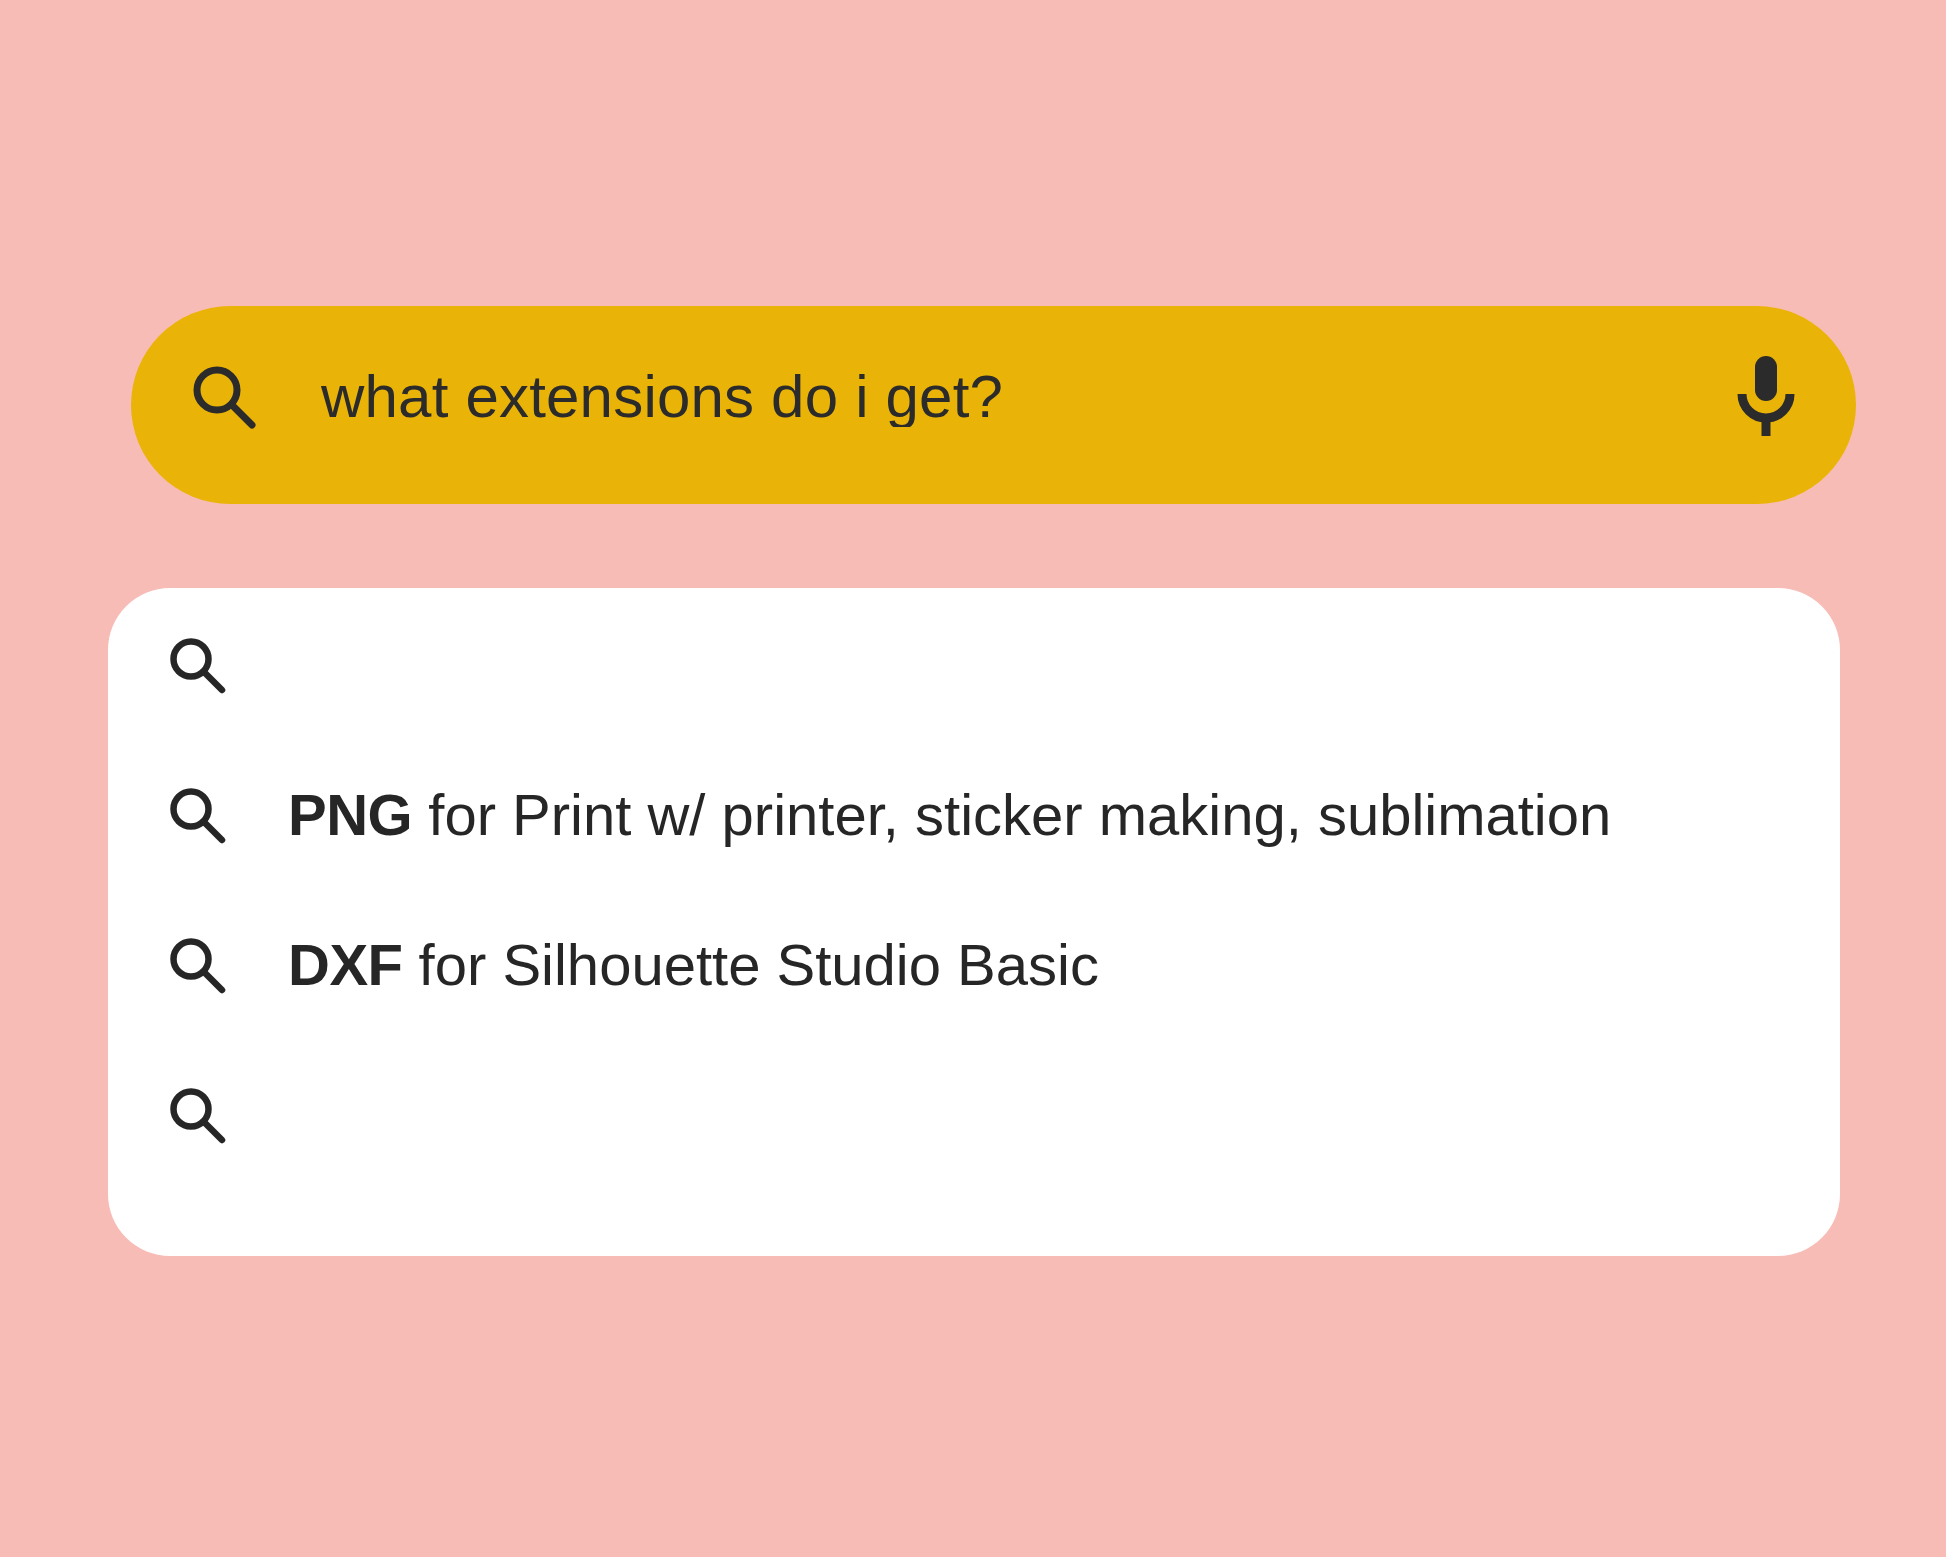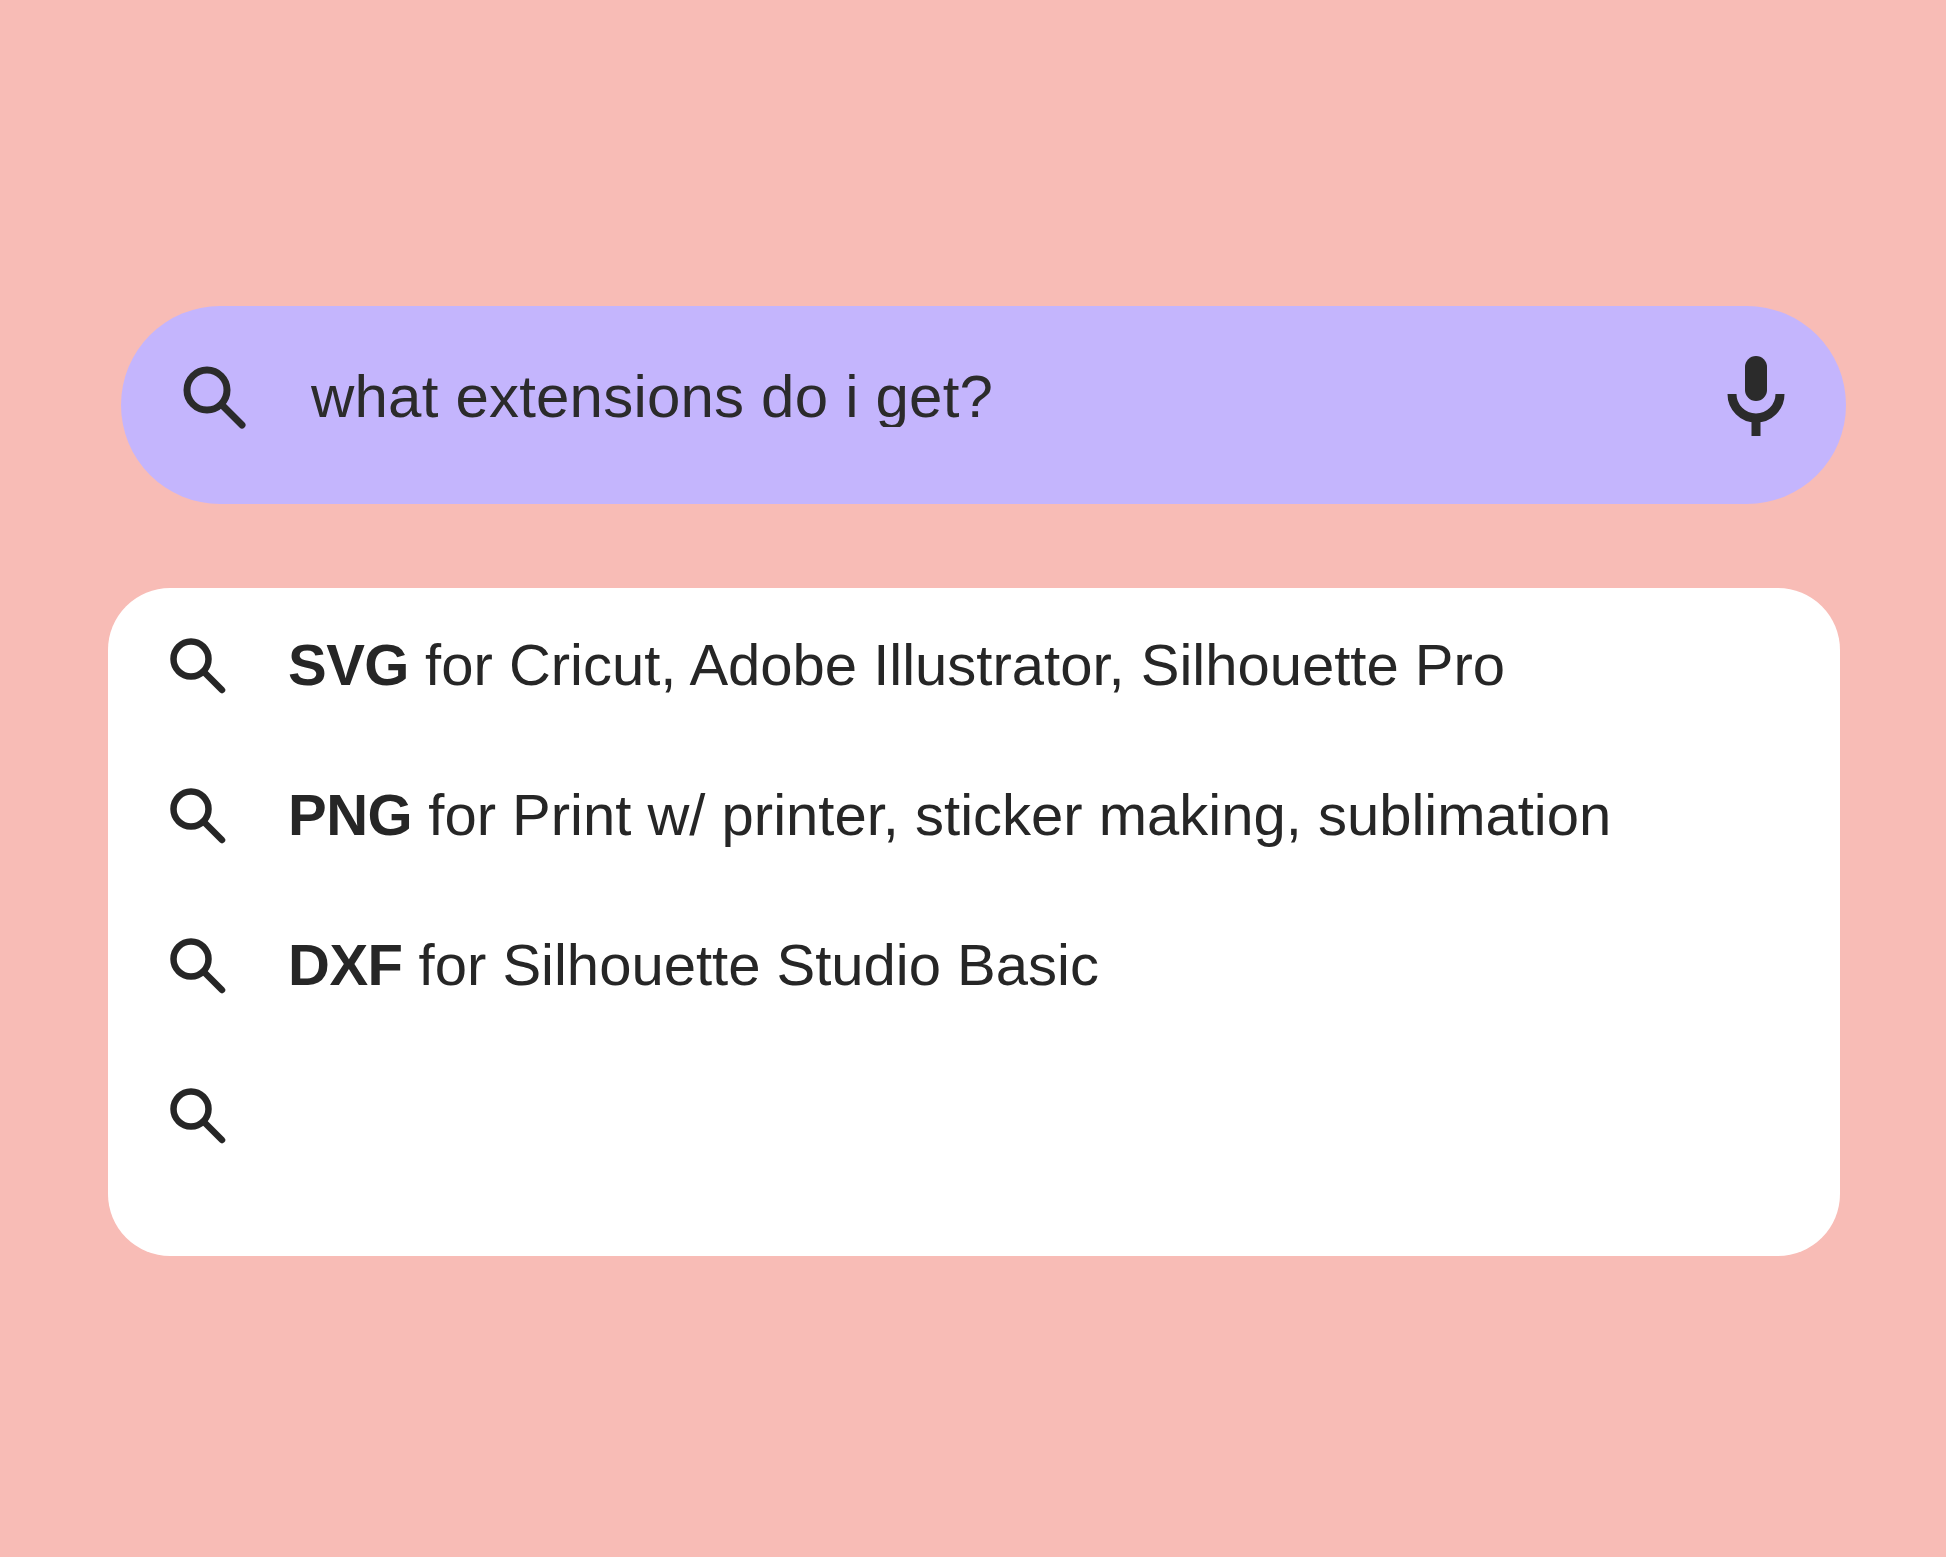--- a/index.html
+++ b/index.html
@@ -19,25 +19,25 @@
     position: absolute;
     left: 0;
     top: 0;
     width: 1946px;
     height: 1557px;
   }
 
   
   .search-bar {
     position: absolute;
-    left: 121px;
+    left: 131px;
     top: 306px;
     width: 1725px;
     height: 198px;
-    background: #c4b5fd;
+    background: #eab308;
     border-radius: 99px;
     display: flex;
     align-items: center;
     box-sizing: border-box;
     padding: 0 58px 16px 58px;
   }
 
   .search-bar .mag {
     flex: 0 0 auto;
     width: 70px;
@@ -142,21 +142,20 @@
 
   <div class="results-card">
 
     <div class="result-row r0">
       <span class="mag">
         <svg viewBox="0 0 62 62" width="62" height="62" aria-hidden="true">
           <circle cx="25" cy="25" r="17.5" fill="none" stroke="#262626" stroke-width="6.5"></circle>
           <line x1="37.5" y1="37.5" x2="56" y2="56" stroke="#262626" stroke-width="6.5" stroke-linecap="round"></line>
         </svg>
       </span>
-      <div class="result-text"><span class="fmt">SVG</span><span class="desc"> for Cricut, Adobe Illustrator, Silhouette Pro</span></div>
     </div>
 
     <div class="result-row r2">
       <span class="mag">
         <svg viewBox="0 0 62 62" width="62" height="62" aria-hidden="true">
           <circle cx="25" cy="25" r="17.5" fill="none" stroke="#262626" stroke-width="6.5"></circle>
           <line x1="37.5" y1="37.5" x2="56" y2="56" stroke="#262626" stroke-width="6.5" stroke-linecap="round"></line>
         </svg>
       </span>
       <div class="result-text"><span class="fmt">DXF</span><span class="desc"> for Silhouette Studio Basic</span></div>

